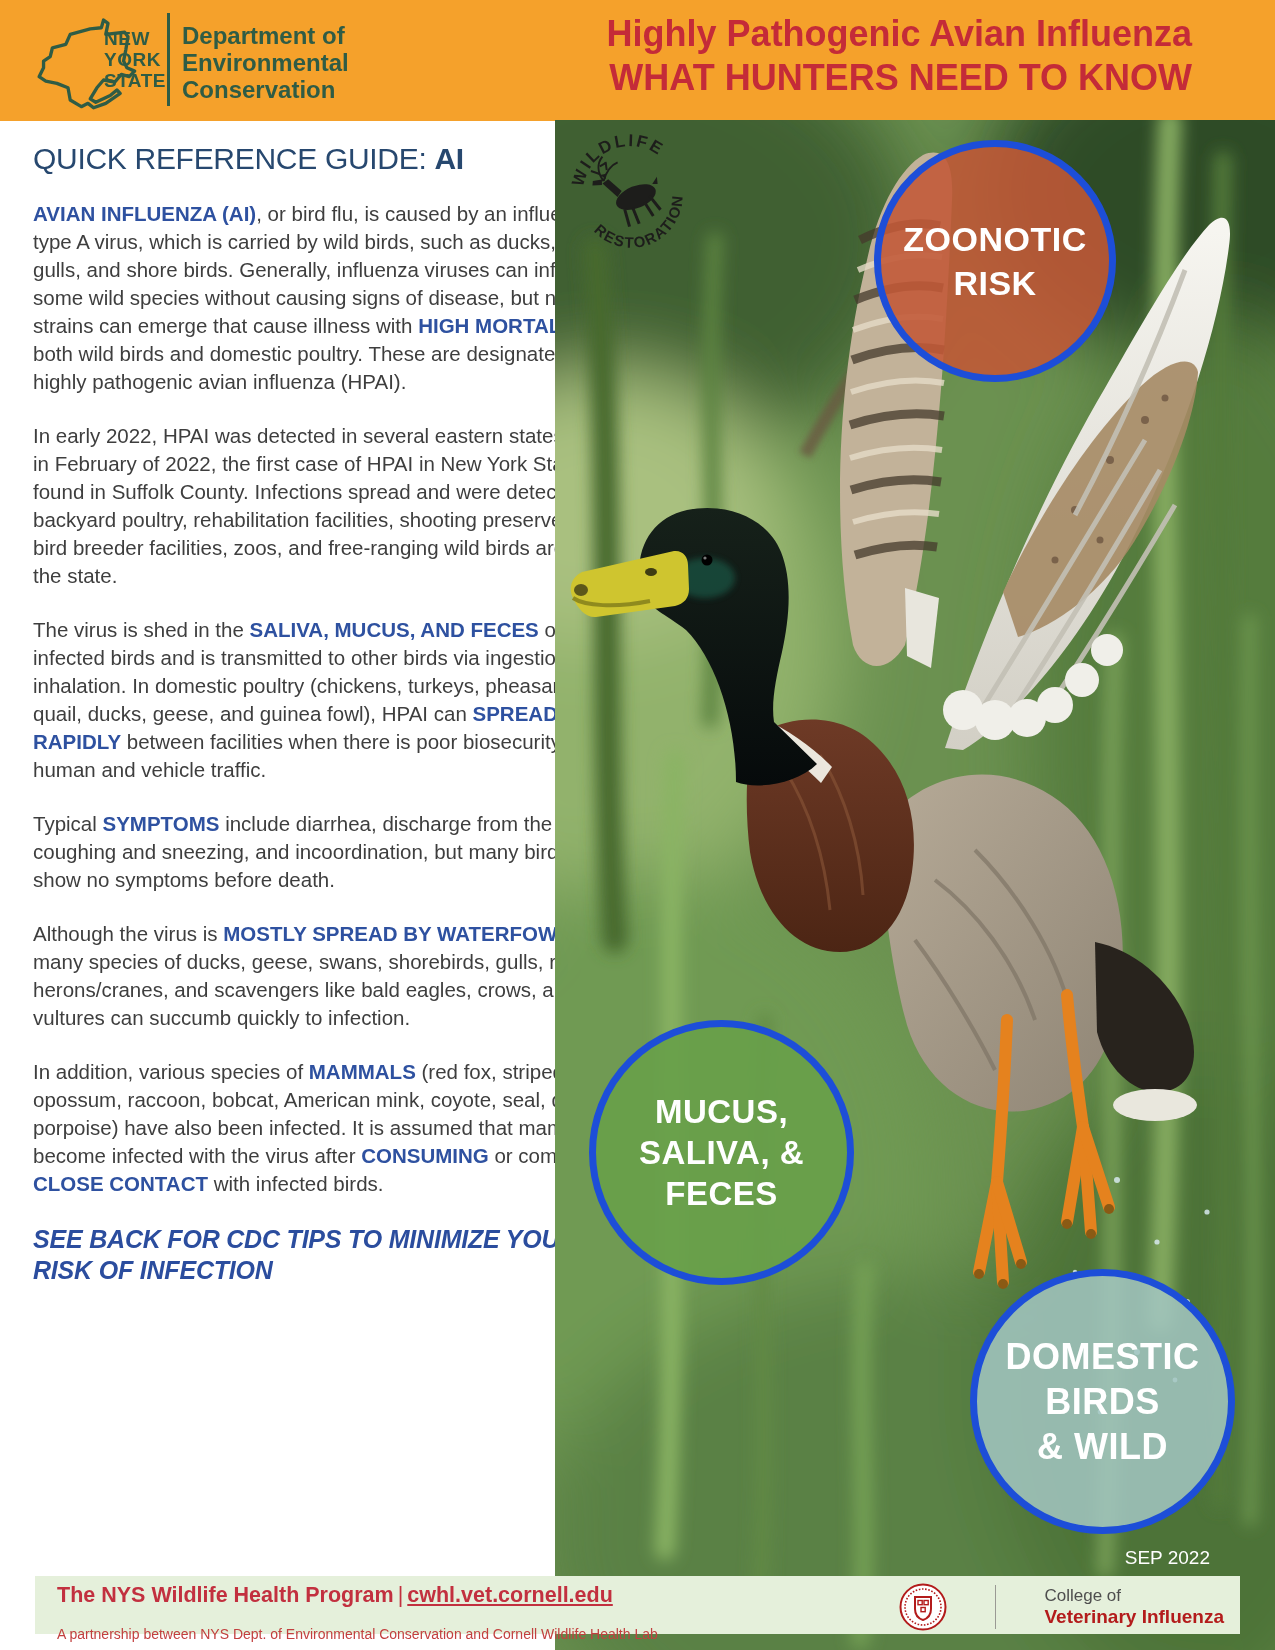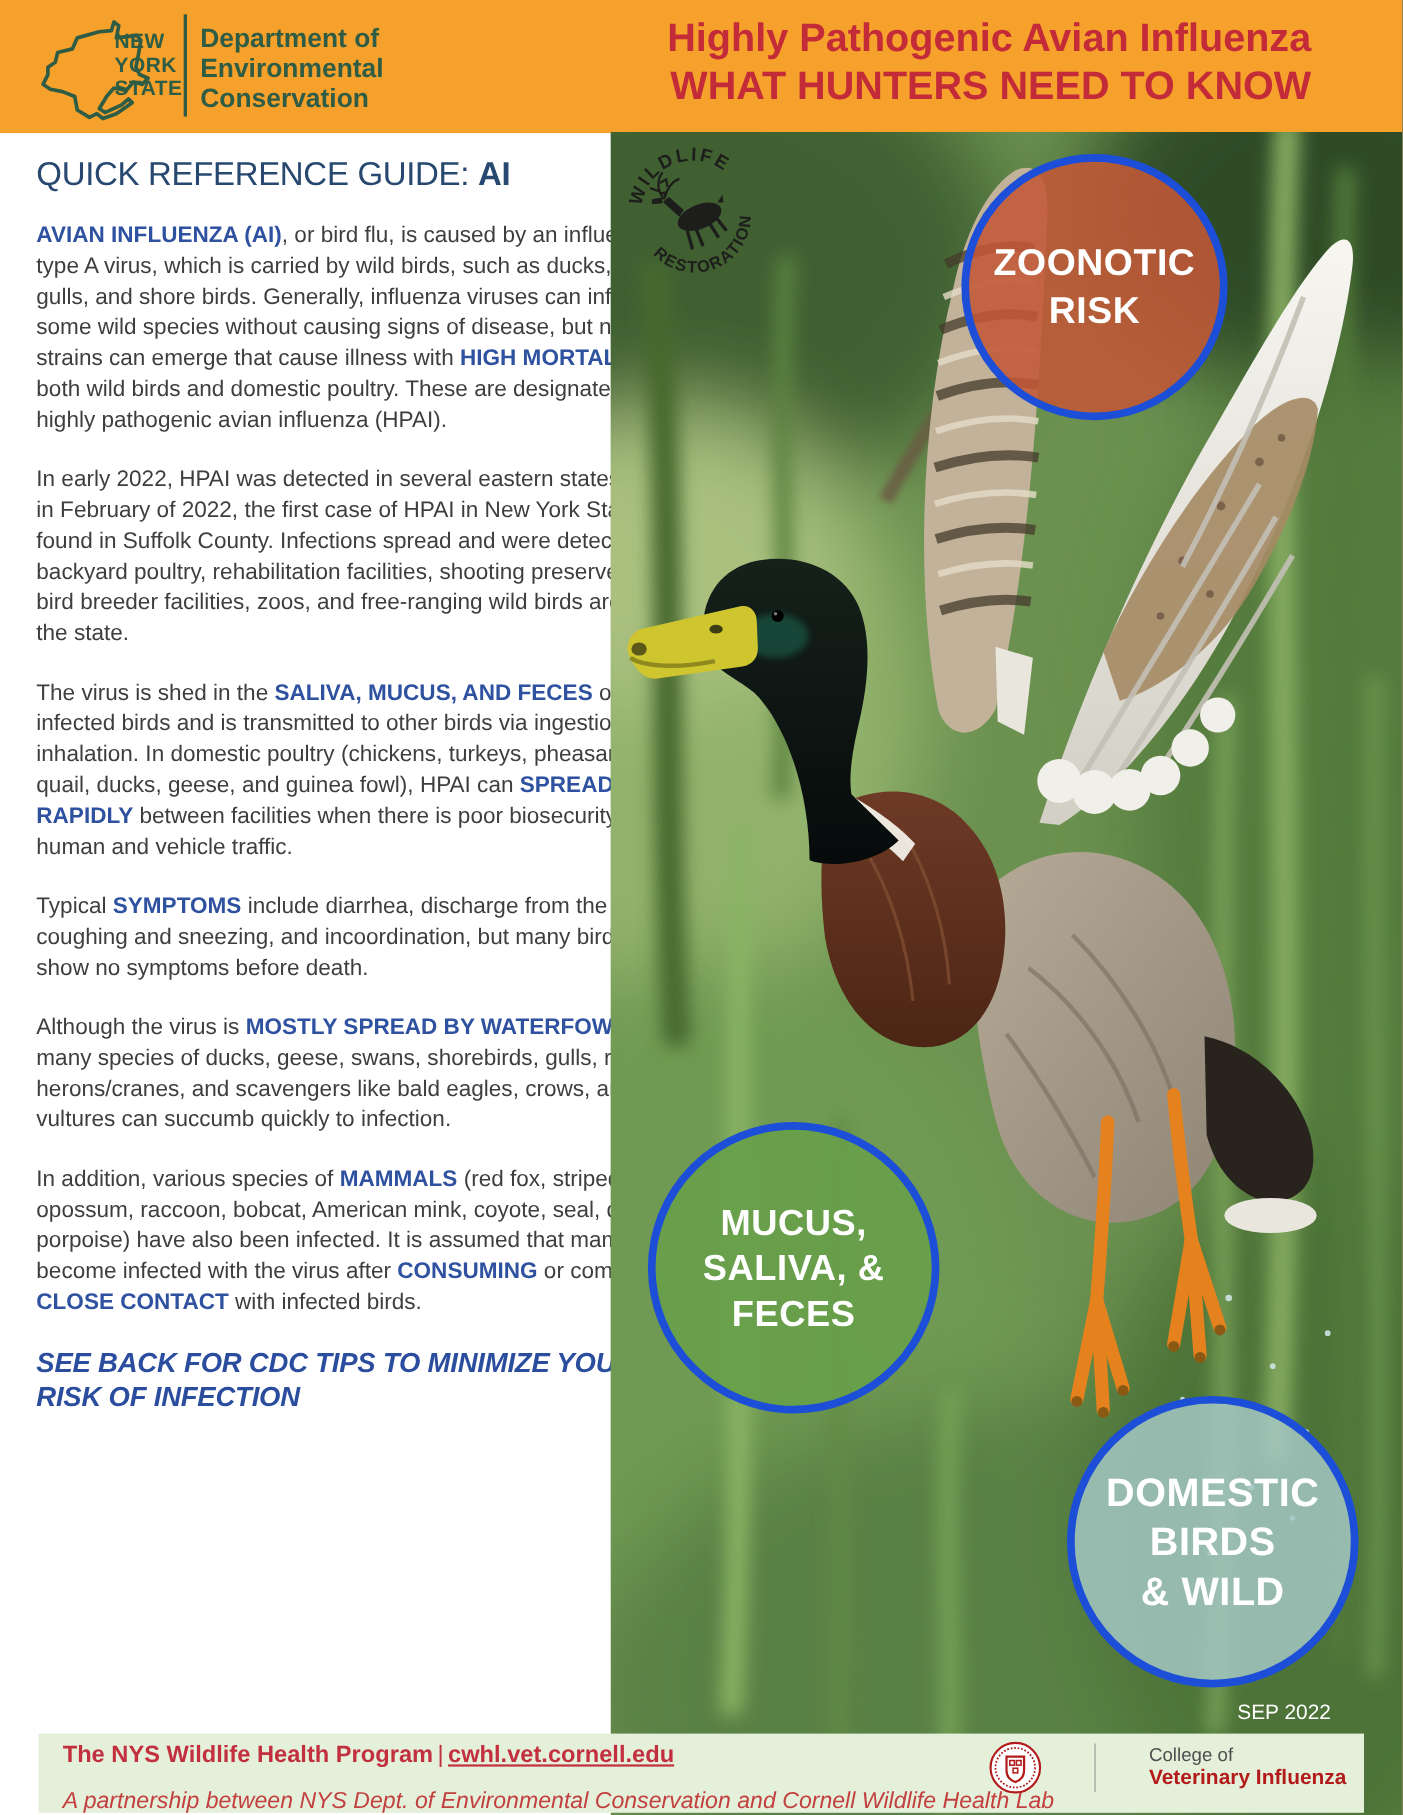--- a/index.html
+++ b/index.html
@@ -1,19 +1,19 @@
 <!DOCTYPE html>
 <html><head>
 <meta charset="utf-8">
 <style>
   * { box-sizing: border-box; }
   html,body { margin:0; padding:0; background:#888; }
   .page {
     position:relative; width:1275px; height:1650px; margin:0 auto;
-    background:#a16207; overflow:hidden;
+    background:#ef4444; overflow:hidden;
     font-family:"Liberation Sans", sans-serif;
   }
 
   
   .header { position:absolute; left:0; top:0; width:1275px; height:121px; background:#F5A12B; }
   .ny-logo { position:absolute; left:28px; top:10px; }
   .ny-words { position:absolute; left:104px; top:28px; color:#2F5C45; font-weight:bold;
               font-size:19px; line-height:21px; letter-spacing:.5px; }
   .header-divider { position:absolute; left:167px; top:13px; width:3px; height:93px; background:#2F5C45; }
   .agency { position:absolute; left:182px; top:22px; color:#2F5C45; font-weight:bold;
@@ -40,27 +40,27 @@
   .badge { position:absolute; border-radius:50%; border:7px solid #1d4ed8;
            display:flex; align-items:center; justify-content:center; text-align:center;
            color:#fff; font-weight:bold; }
   .badge .badge-lines div { white-space:nowrap; }
   .badge-zoonotic { left:319px; top:20px;  width:242px; height:242px; font-size:34px; line-height:44px; letter-spacing:.5px; }
   .badge-mucus    { left:34px;  top:900px; width:265px; height:265px; font-size:33px; line-height:41px; letter-spacing:.5px; }
   .badge-birds    { left:415px; top:1149px;width:265px; height:265px; font-size:36px; line-height:45px; letter-spacing:.5px; }
   .photo-date { position:absolute; right:65px; top:1427px; color:#fff; font-size:19px; }
 
   
-  .footer { position:absolute; left:35px; top:1576px; width:1205px; height:72px;
+  .footer { position:absolute; left:35px; top:1576px; width:1205px; height:58px;
             background:#E5F0DB; z-index:5; }
   .footer-left { position:absolute; left:22px; top:7px; }
   .footer-line1 { font-size:21.5px; font-weight:bold; color:#C2303F; }
   .footer-line1 .sep { font-weight:normal; padding:0 4px; }
   .footer-line1 .url { text-decoration:underline; }
-  .footer-line2 { margin-top:18px; font-size:21px; font-style:italic; color:#C2403F; }
+  .footer-line2 { margin-top:18px; font-size:14px; color:#C2403F; }
   .footer-right { position:absolute; right:16px; top:7px; height:48px; display:flex; align-items:center;gap:36px; }
   .college-divider { width:1px; height:44px; background:#9a9a94; margin:0 12px; }
   .college-top { font-size:17px; color:#4E4E4E; line-height:20px; }
   .college-bottom { font-size:19px; font-weight:bold; color:#B31B1B; line-height:22px; }
 </style>
 </head>
 <body>
 
 <div class="page">
 

